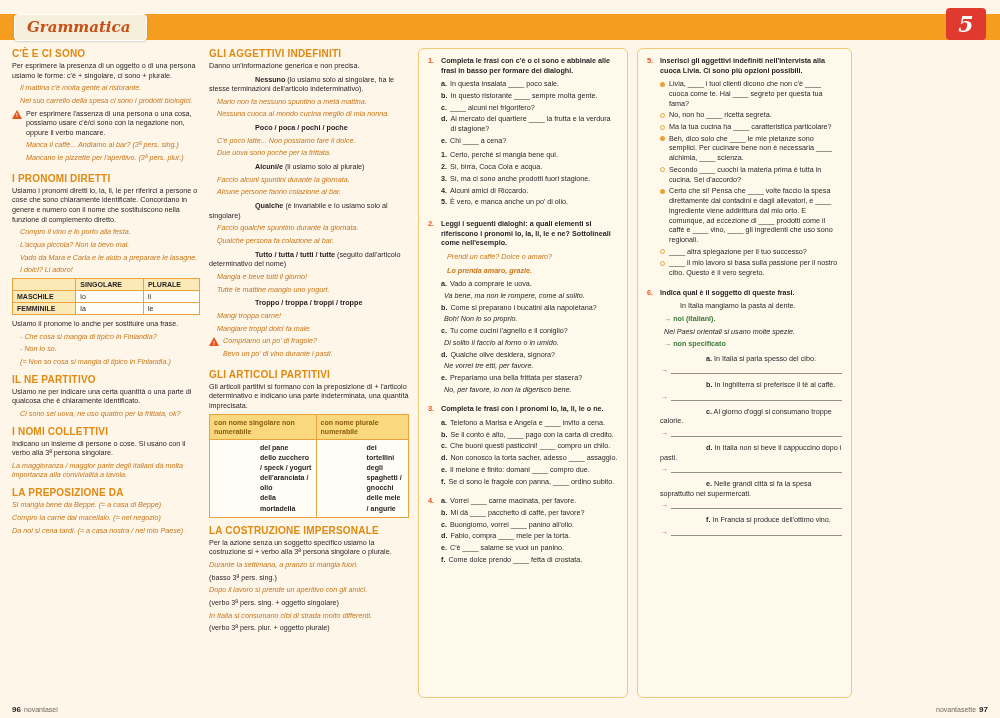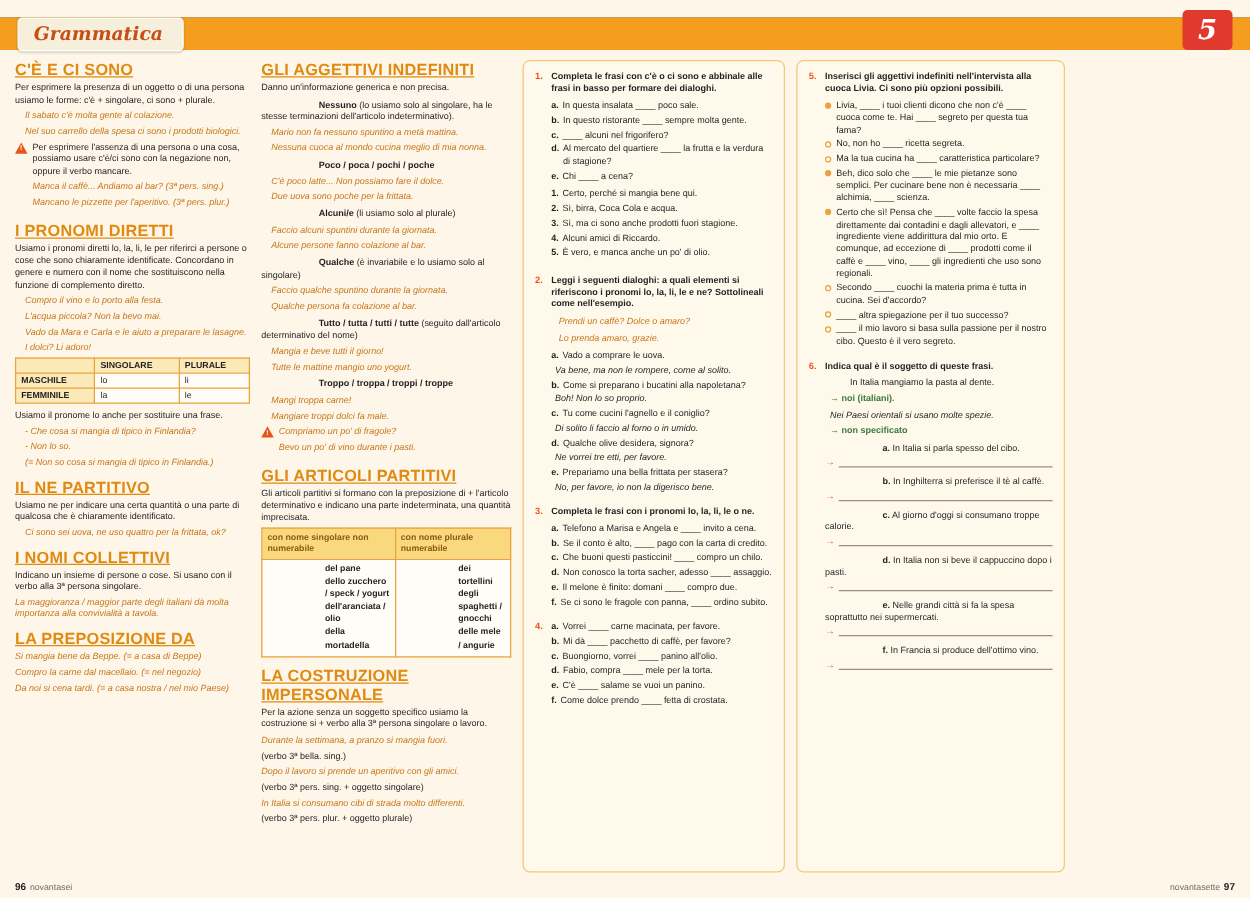--- a/index.html
+++ b/index.html
@@ -11,21 +11,21 @@
     font-size:7.2px;
     color:#231f20;
     position:relative;
     overflow:hidden;
   }
   .page { position:absolute; inset:0; display:flex; flex-direction:column; }
 
   
   .header {
     position:relative; height:40px; flex:0 0 40px;
-    background:#14532d;
+    background:#0f766e;
   }
   .header-bar {
     position:absolute; left:0; right:0; top:14px; height:26px; background:#f59d1f;
   }
   .title-box {
     position:absolute; left:14px; top:14px;
     background:#f6efdc; border:1.5px solid #fff;
     border-radius:4px; padding:3px 16px 4px 12px;
     box-shadow:0 1px 2px rgba(0,0,0,.15);
   }
@@ -55,22 +55,22 @@
   .col.mid  { width:200px; }
 
   .panel {
     background:#fff9ec; border:1px solid #f0c97a; border-radius:6px;
     padding:7px 9px;
   }
   .panel.right1 { width:210px; }
   .panel.right2 { width:215px; }
 
   h3.grammar-head {
-    color:#e08a12; font-size:13px; font-weight:bold;
-    margin:0 0 2px 0; letter-spacing:.2px; text-transform:uppercase;text-decoration:underline;
+    color:#e08a12; font-size:10px; font-weight:bold;
+    margin:0 0 2px 0; letter-spacing:.2px; text-transform:uppercase;
   }
   h3.grammar-head.first { margin-top:0; }
   .blk { margin-bottom:7px; }
   p { margin:0 0 3px 0; line-height:1.33; }
   .ital { font-style:italic; }
   .b { font-weight:bold;padding-left:46px; }
   .example {
     font-style:italic; color:#c8761a; margin:0 0 3px 8px; line-height:1.35;
   }
 
@@ -161,21 +161,21 @@
     </div>
   </div>
 
   <div class="content">
 
     <div class="col left">
 
       <div class="blk">
         <h3 class="grammar-head first">C'È E CI SONO</h3>
         <p>Per esprimere la presenza di un oggetto o di una persona usiamo le forme: c'è + singolare, ci sono + plurale.</p>
-        <p class="example">Il sabato c'è molta gente al colazione.</p>
+        <p class="example">Il mattina c'è molta gente al ristorante.</p>
         <p class="example">Nel suo carrello della spesa ci sono i prodotti biologici.</p>
         <div class="warn">
           <div class="warn-ico"></div>
           <div class="warn-txt">
             <p>Per esprimere l'assenza di una persona o una cosa, possiamo usare c'è/ci sono con la negazione non, oppure il verbo mancare.</p>
             <p class="example" style="margin-left:0">Manca il caffè... Andiamo al bar? (3ª pers. sing.)</p>
             <p class="example" style="margin-left:0">Mancano le pizzette per l'aperitivo. (3ª pers. plur.)</p>
           </div>
         </div>
       </div>
@@ -299,23 +299,23 @@
               <div class="b">degli spaghetti / gnocchi</div>
               <div class="b">delle mele / angurie</div>
             </td>
           </tr>
         </tbody>
           </table>
       </div>
 
       <div class="blk">
         <h3 class="grammar-head">LA COSTRUZIONE IMPERSONALE</h3>
-        <p>Per la azione senza un soggetto specifico usiamo la costruzione si + verbo alla 3ª persona singolare o lavoro.</p>
+        <p>Per la azione senza un soggetto specifico usiamo la costruzione si + verbo alla 3ª persona singolare o plurale.</p>
         <p class="example" style="margin-left:0">Durante la settimana, a pranzo si mangia fuori.</p>
-        <p>(verbo 3ª bella. sing.)</p>
+        <p>(basso 3ª pers. sing.)</p>
         <p class="example" style="margin-left:0">Dopo il lavoro si prende un aperitivo con gli amici.</p>
         <p>(verbo 3ª pers. sing. + oggetto singolare)</p>
         <p class="example" style="margin-left:0">In Italia si consumano cibi di strada molto differenti.</p>
         <p>(verbo 3ª pers. plur. + oggetto plurale)</p>
       </div>
     </div>
 
     <div class="panel right1">
 
       <div class="ex">
@@ -367,21 +367,21 @@
               </li>
           </ul>
         </div>
       </div>
 
       <div class="ex">
         <div class="ex-num">2.</div>
         <div class="ex-body">
           <p class="ex-instr">Leggi i seguenti dialoghi: a quali elementi si riferiscono i pronomi lo, la, li, le e ne? Sottolineali come nell'esempio.</p>
           <p class="example-ex">Prendi un caffè? Dolce o amaro?</p>
-          <p class="example-ex" style="font-weight:normal">Lo prenda amaro, grazie.</p>
+          <p class="example-ex" style="font-weight:bold">Lo prenda amaro, grazie.</p>
           <ul class="ex-list">
             <li>
                 <span class="mk">a.</span>
                 <span class="tx">Vado a comprare le uova.</span>
               </li>
             <li>
                 <span class="mk"></span>
                 <span class="tx ital">Va bene, ma non le rompere, come al solito.</span>
               </li>
             <li>
@@ -504,26 +504,26 @@
               </li>
             <li>
                 <span class="dot hollow"></span>
                 <span>Ma la tua cucina ha ____ caratteristica particolare?</span>
               </li>
             <li>
                 <span class="dot filled"></span>
                 <span>Beh, dico solo che ____ le mie pietanze sono semplici. Per cucinare bene non è necessaria ____ alchimia, ____ scienza.</span>
               </li>
             <li>
+                <span class="dot hollow"></span>
+                <span>Secondo ____ cuochi la materia prima è tutta in cucina. Sei d'accordo?</span>
+              </li>
+            <li>
                 <span class="dot filled"></span>
                 <span>Certo che sì! Pensa che ____ volte faccio la spesa direttamente dai contadini e dagli allevatori, e ____ ingrediente viene addirittura dal mio orto. E comunque, ad eccezione di ____ prodotti come il caffè e ____ vino, ____ gli ingredienti che uso sono regionali.</span>
-              </li>
-            <li>
-                <span class="dot hollow"></span>
-                <span>Secondo ____ cuochi la materia prima è tutta in cucina. Sei d'accordo?</span>
               </li>
             <li>
                 <span class="dot hollow"></span>
                 <span>____ altra spiegazione per il tuo successo?</span>
               </li>
             <li>
                 <span class="dot hollow"></span>
                 <span>____ il mio lavoro si basa sulla passione per il nostro cibo. Questo è il vero segreto.</span>
               </li>
           </ul>

